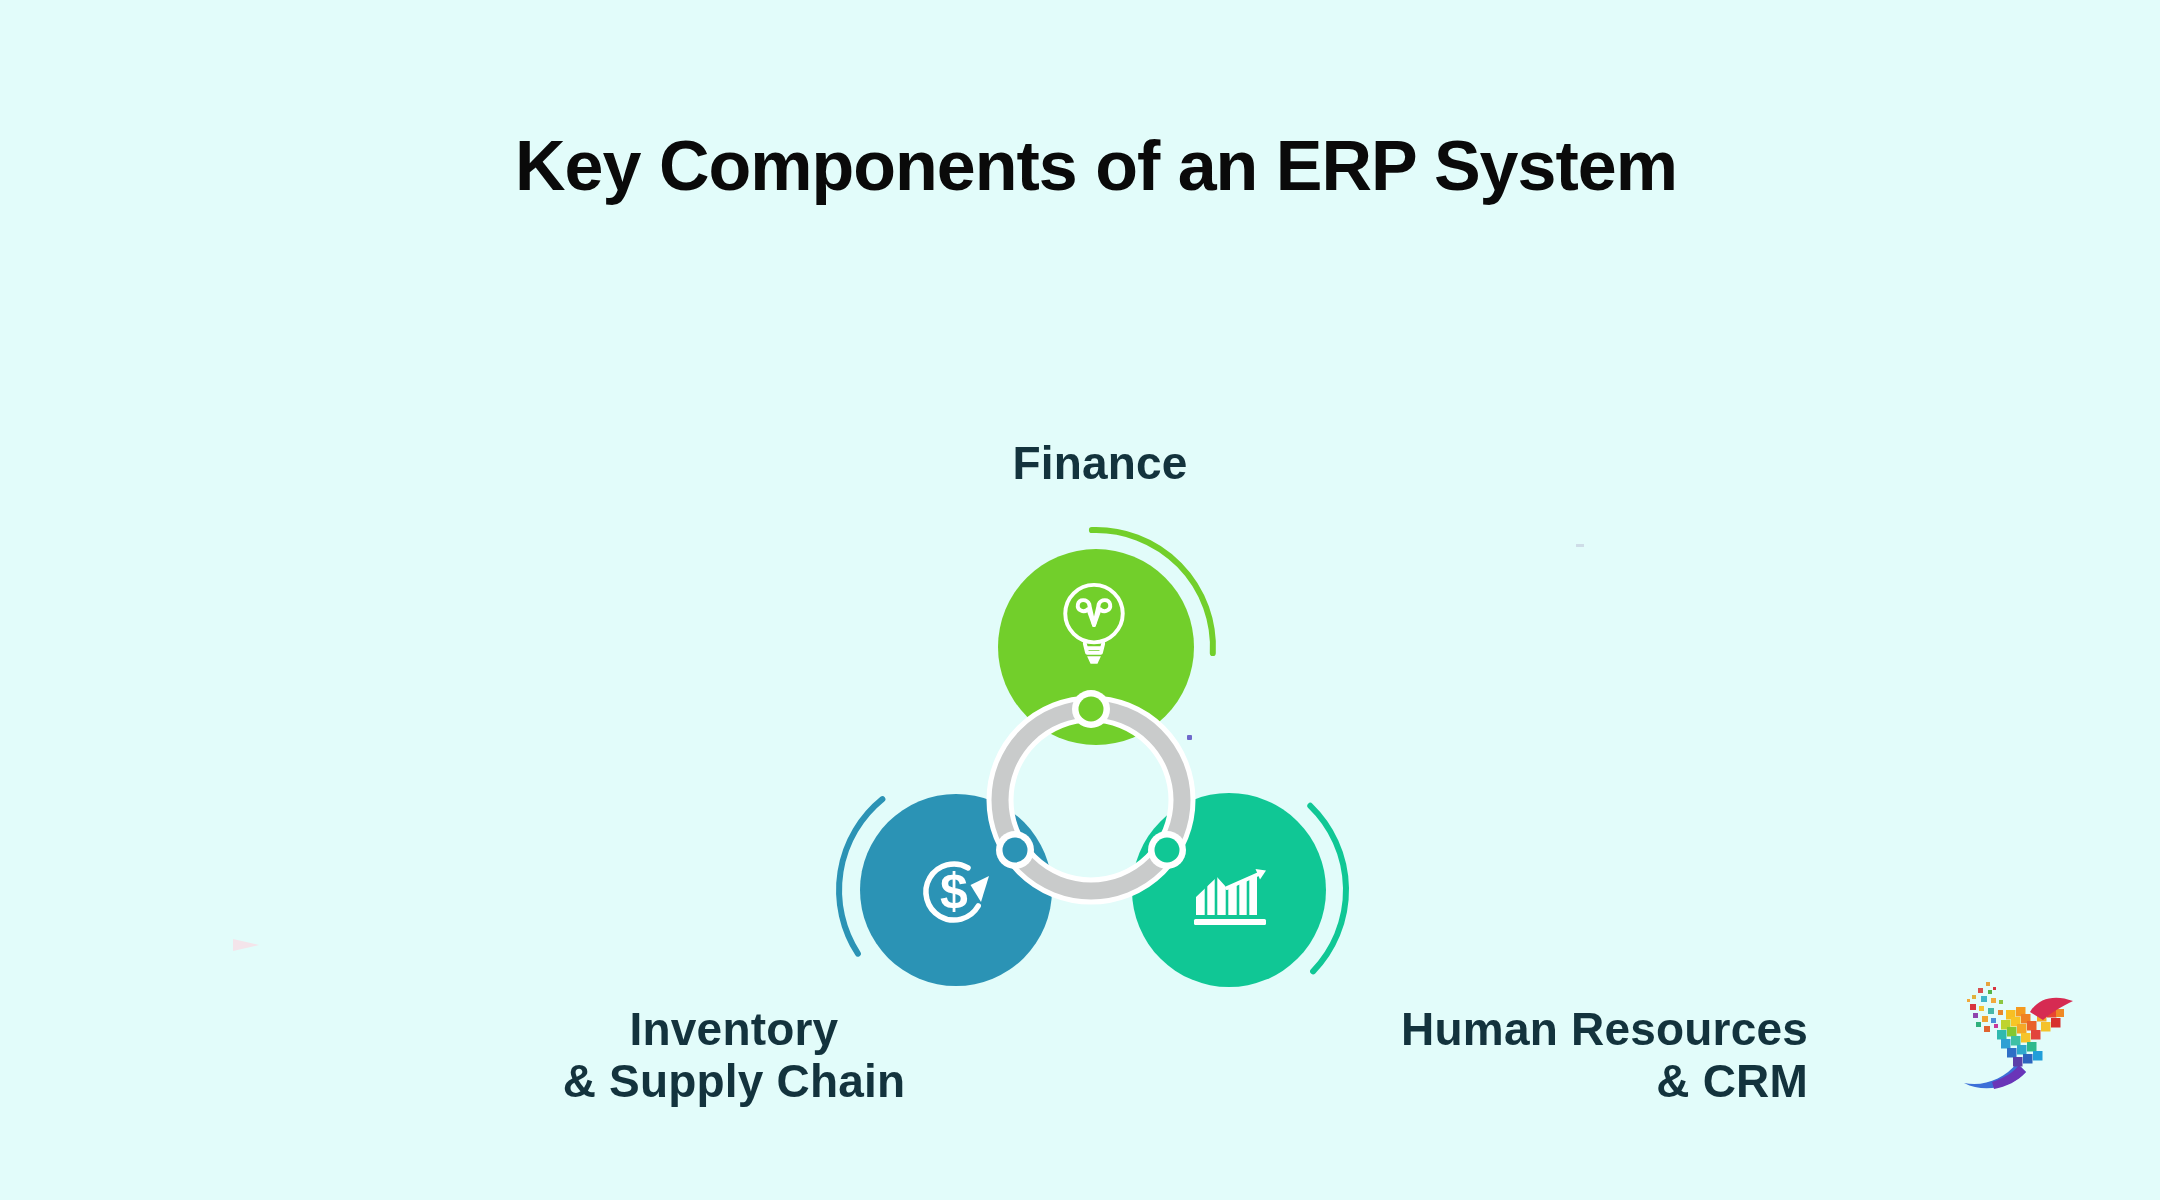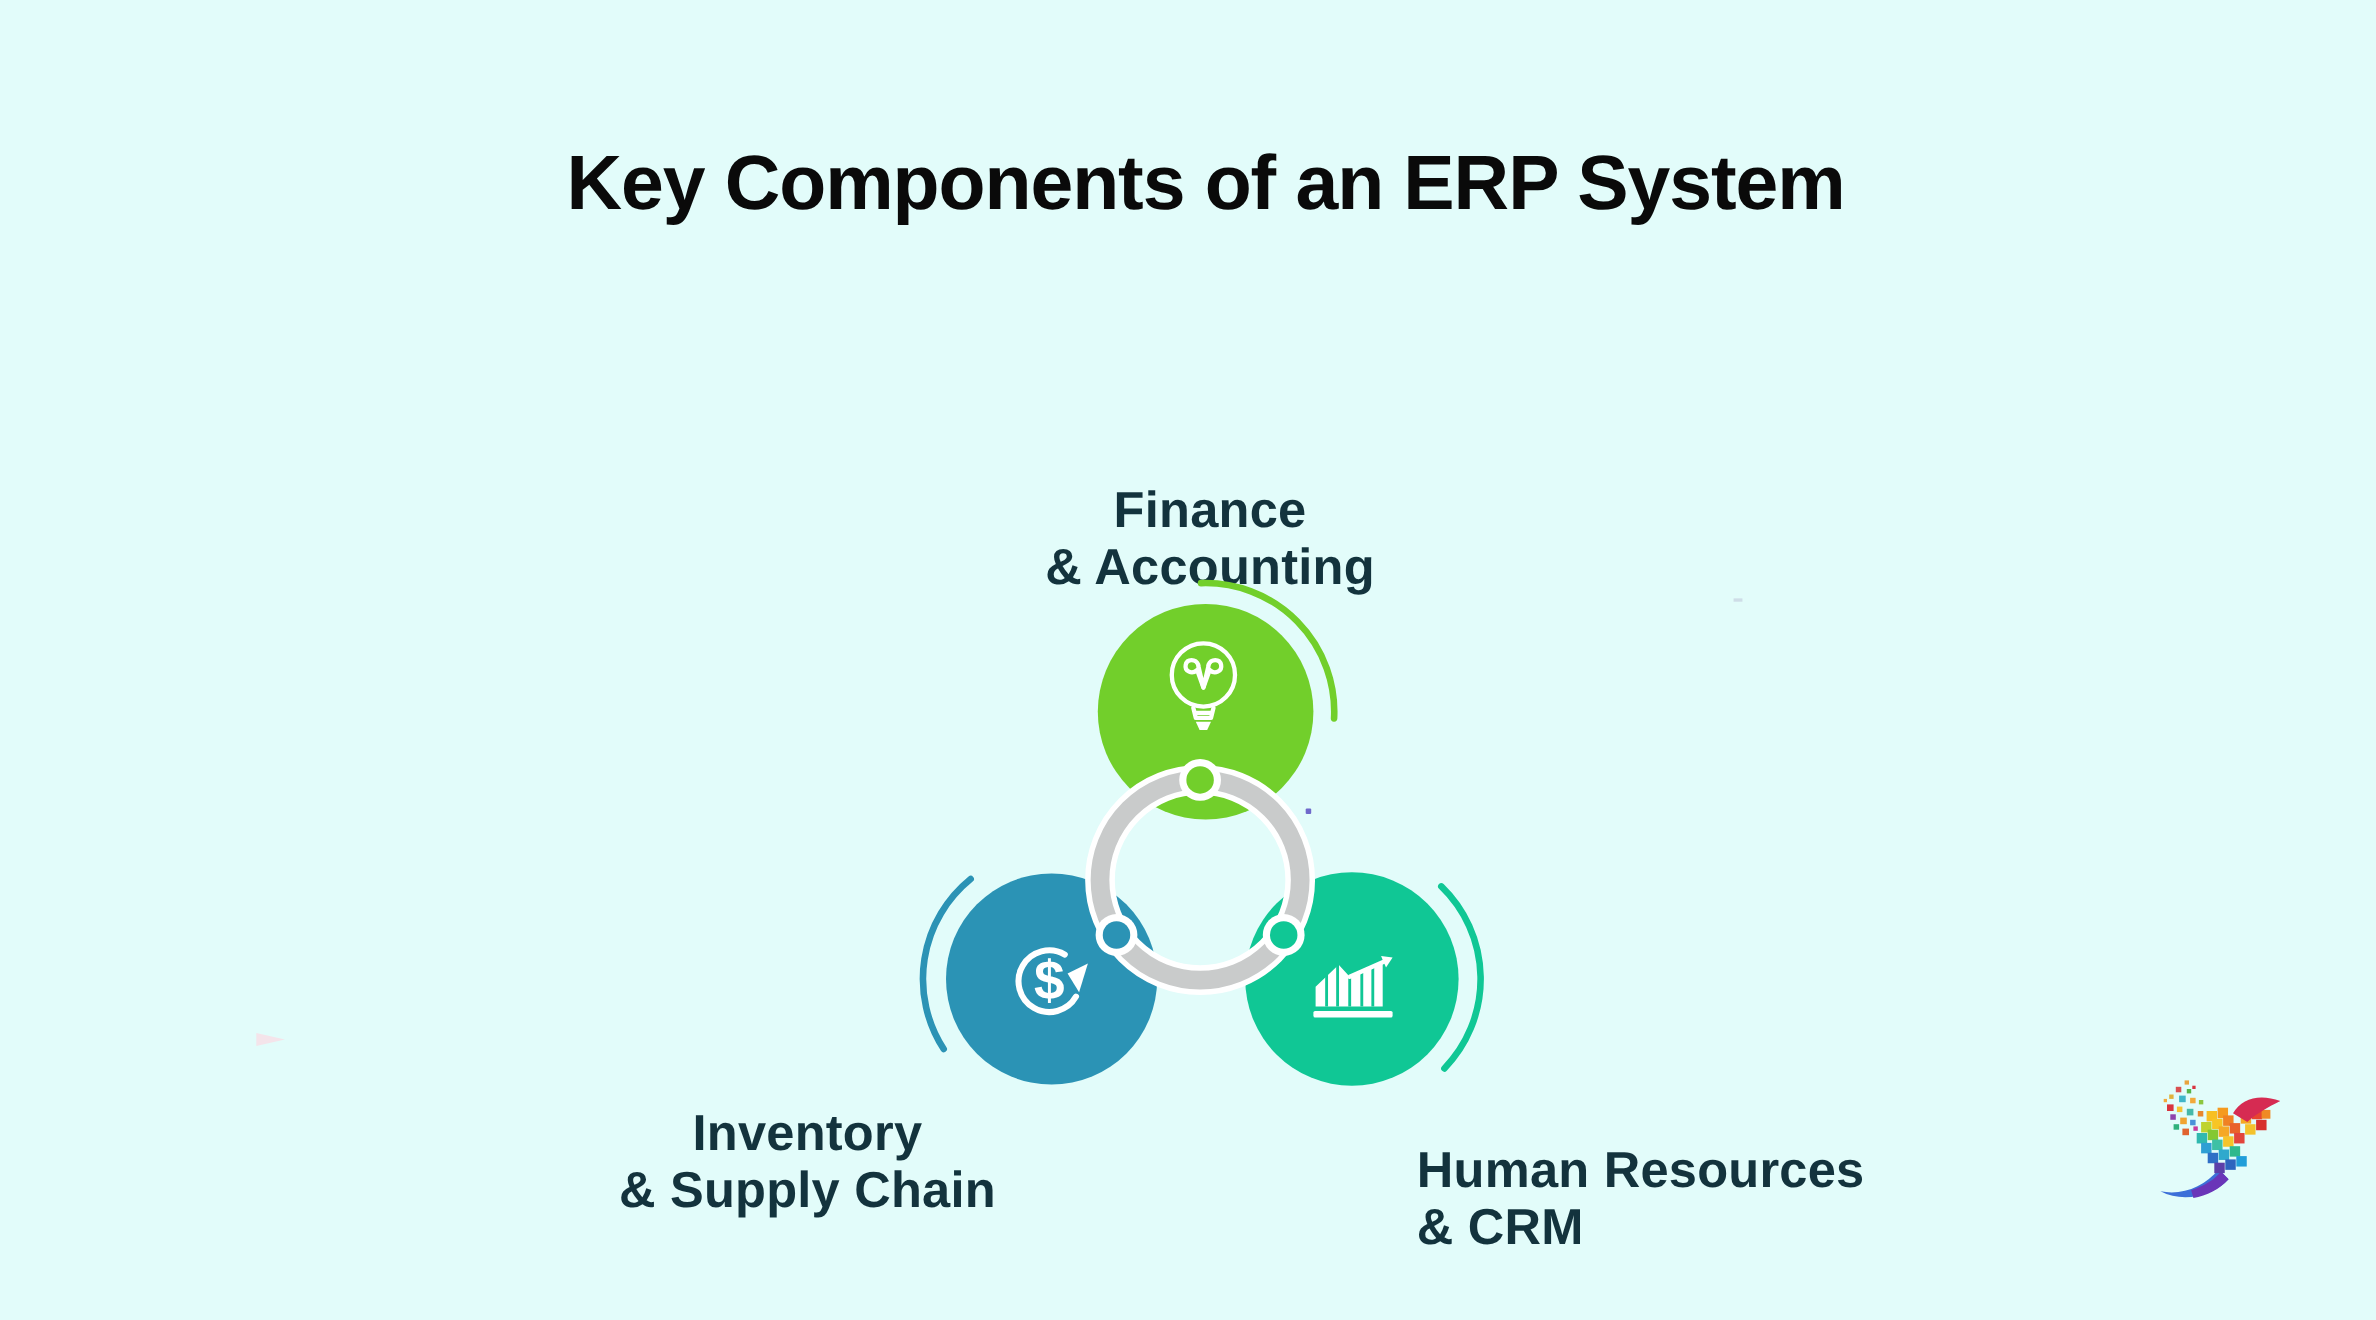--- a/index.html
+++ b/index.html
@@ -18,21 +18,21 @@
   }
   .node-label{
     position:absolute;
     font-size:46px;font-weight:700;line-height:52px;
     letter-spacing:0.2px;
     color:#13333D;
   }
   .node-label span{display:block;}
   .label-finance{left:884px;top:395px;width:400px;text-align:center;margin-top:42px;}
   .label-inventory{left:518px;top:1003px;width:400px;text-align:center;}
-  .label-hr{left:1272px;top:1003px;width:520px;text-align:left;margin-top:34px;}
+  .label-hr{left:1272px;top:1003px;width:520px;text-align:right;}
   .diagram-svg{position:absolute;left:800px;top:510px;}
   .logo{position:absolute;left:1900px;top:982px;width:204px;}
   .logo-bird{position:absolute;left:44px;top:0px;}
   .speck{position:absolute;}
   .speck-triangle{
     left:217px;top:939px;width:0;height:0;
     border-top:6px solid transparent;border-bottom:6px solid transparent;
     border-left:26px solid #F4E4EA;
   }
   .speck-dot{left:1171px;top:735px;width:5px;height:5px;border-radius:1px;background:#5A4FC2;opacity:.85;}
@@ -40,21 +40,20 @@
 </style>
 </head>
 <body>
 
 <div class="stage">
 
   <div class="title">Key Components of an ERP System</div>
 
   <div class="node-label label-finance">
     <span>Finance</span>
-    <span>&amp; Accounting</span>
   </div>
 
   <div class="node-label label-inventory">
     <span>Inventory</span>
     <span>&amp; Supply Chain</span>
   </div>
 
   <div class="node-label label-hr">
     <span>Human Resources</span>
     <span>&amp; CRM</span>

